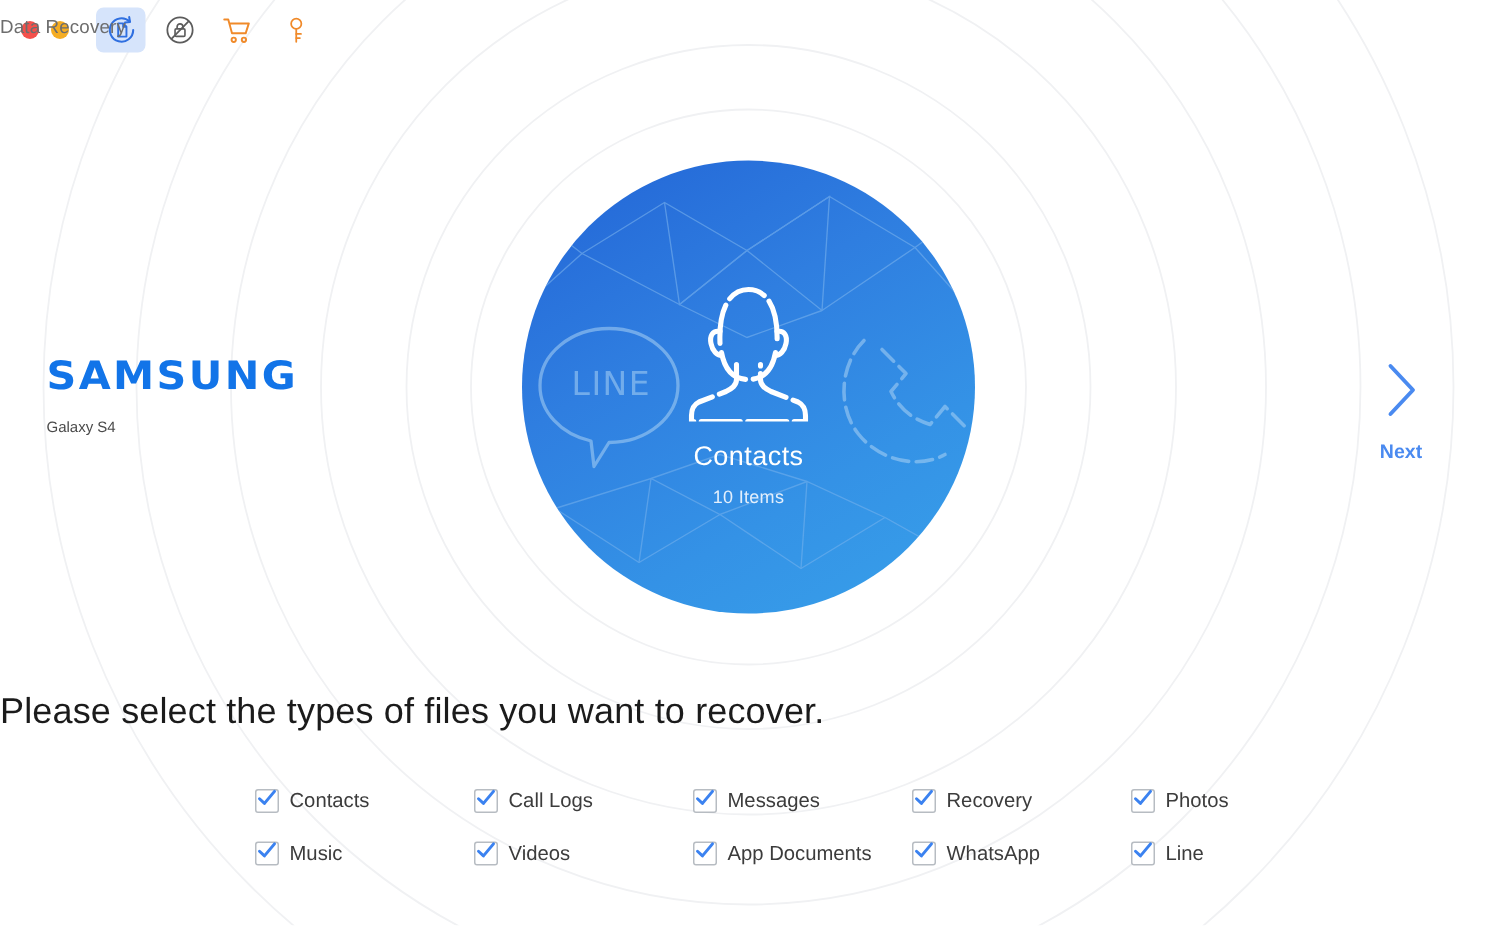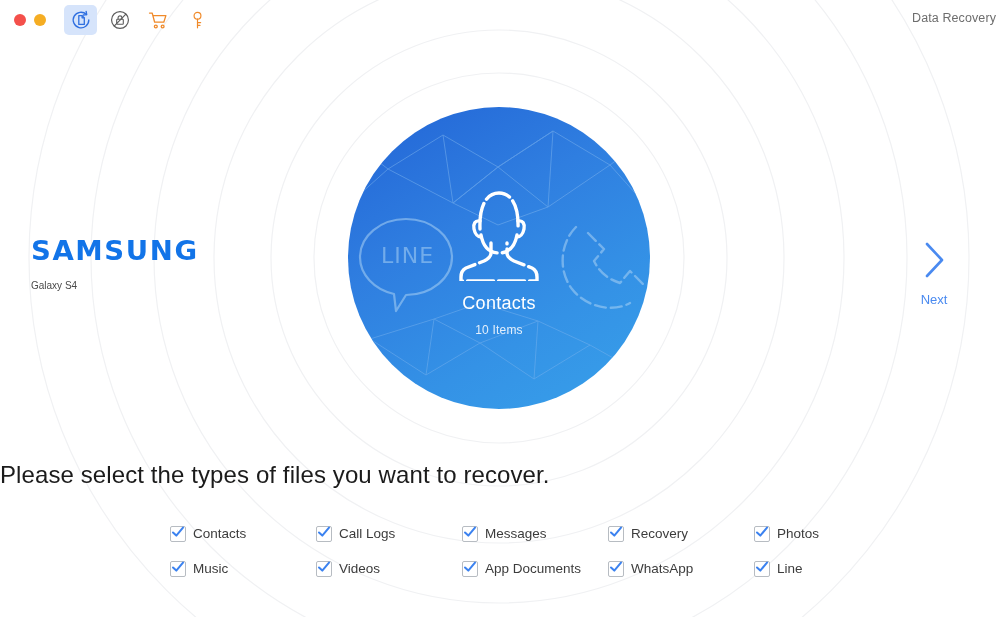--- a/index.html
+++ b/index.html
@@ -73,21 +73,21 @@
     cursor: default;
   }
   .tbtn.active {
     background: #d6e4fb;
   }
 
   .wintitle {
     position: absolute;
     left: 0; right: 0;
     top: 11px;
-    text-align: right;
+    text-align: left;
     font-size: 12.5px;
     color: #6d6d6d;
     letter-spacing: 0.1px;
   }
 
   
   .device {
     position: absolute;
     left: 31px;
     top: 238px;
@@ -160,20 +160,21 @@
     top: 238px;
     width: 58px;
     text-align: center;
     z-index: 12;
     cursor: pointer;
   }
   .next-label {
     margin-top: 6px;
     font-size: 13px;
     color: #4a8af0;
+    font-weight: bold;
   }
 
   
   .prompt {
     position: absolute;
     left: 0; right: 0;
     top: 461px;
     text-align: left;
     font-size: 24px;
     color: #1b1b1b;

